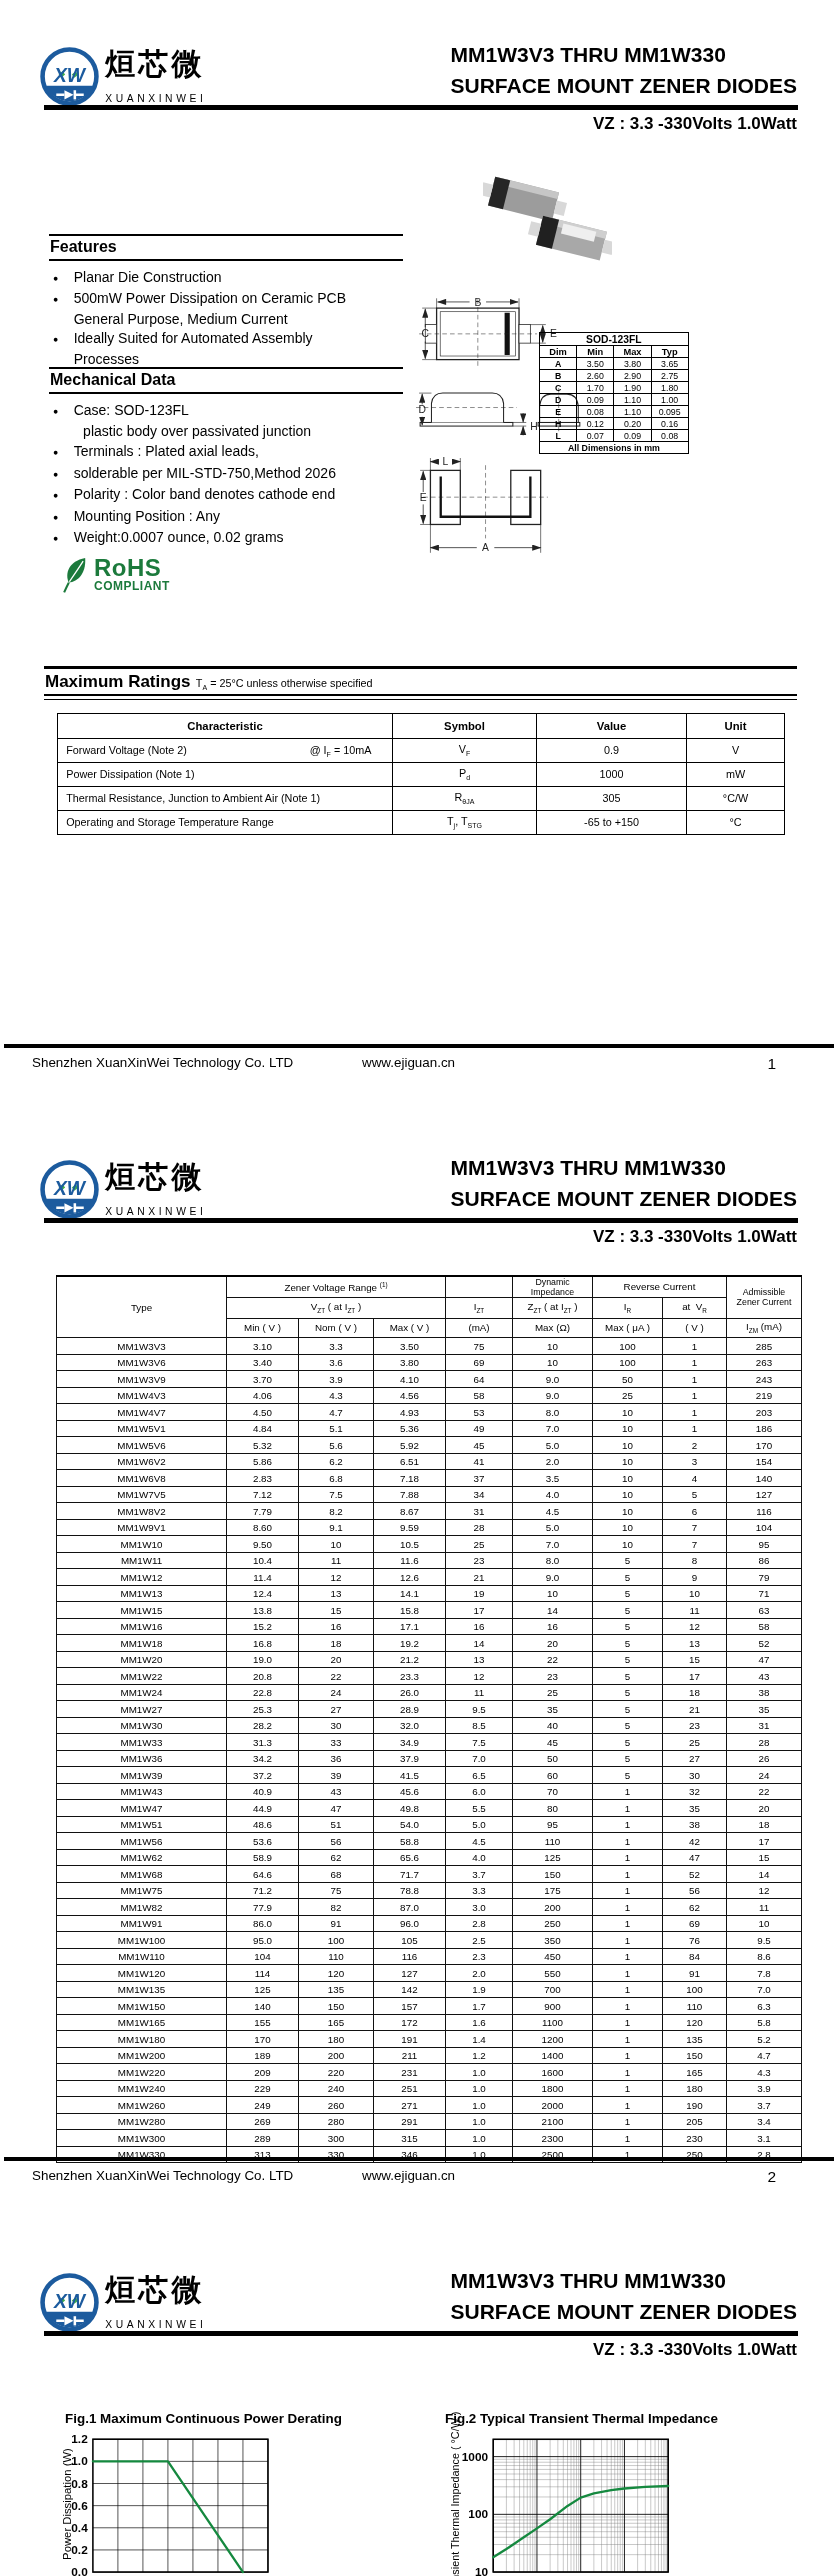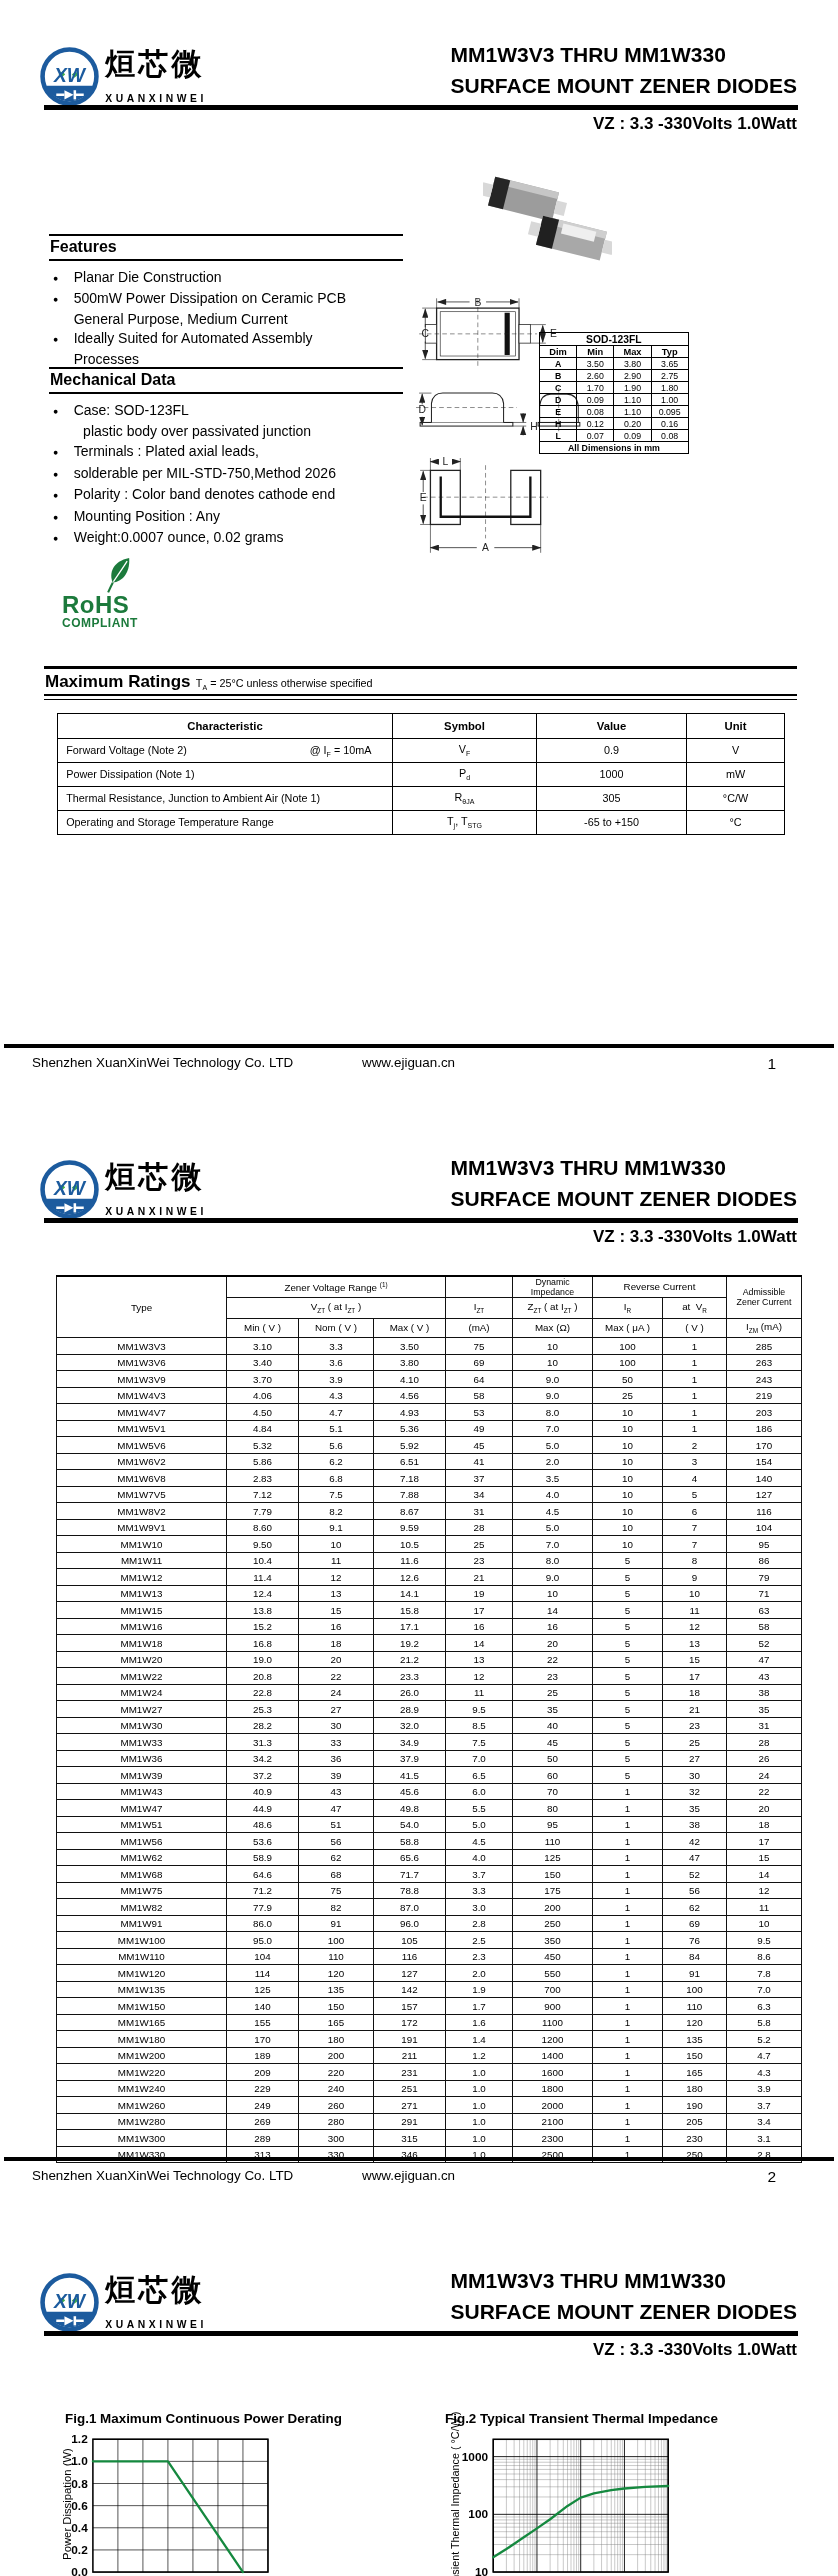--- a/index.html
+++ b/index.html
@@ -4,21 +4,21 @@
 <style>
   html,body{margin:0;padding:0;background:#fff;}
   body{width:838px;font-family:"Liberation Sans",sans-serif;color:#000;}
   .page{position:relative;width:838px;height:1113px;background:#fff;overflow:hidden;}
 
   
   .logo{position:absolute;left:39px;top:41px;width:185px;height:70px;display:flex;align-items:center;}
   .logo svg{width:61px;height:61px;flex:none;}
   .logo-text{margin-left:5.2px;}
   .logo-cn{font-size:30px;font-weight:bold;letter-spacing:3.1px;line-height:31px;}
-  .logo-en{font-size:10.3px;font-weight:bold;letter-spacing:3.6px;margin-top:14px;}
+  .logo-en{font-size:10.3px;font-weight:normal;letter-spacing:3.6px;margin-top:14px;}
   .hdr-titles{position:absolute;right:41px;top:42px;text-align:left;}
   .t1{font-size:21px;font-weight:bold;line-height:26px;}
   .t2{font-size:21px;font-weight:bold;line-height:26px;margin-top:5.2px;}
   .hdr-rule{position:absolute;left:44px;right:40px;top:105px;height:4.6px;background:#000;}
   .hdr-vz{position:absolute;right:41px;top:114px;font-size:17px;font-weight:bold;}
 
   
   .ft-rule{position:absolute;left:4.1px;right:4.1px;top:1044px;height:4.1px;background:#000;}
   .ft{position:absolute;left:32px;right:62px;top:1055px;font-size:13.4px;}
   .ft-web{position:absolute;left:330px;}
@@ -30,21 +30,21 @@
   .sec-title{font-size:16px;font-weight:bold;padding:2.6px 0 3.1px 1px;}
   .blist{padding:7.2px 0 0 4.1px;}
   .bi{display:flex;font-size:14px;line-height:19px;}
   .bi .dot{flex:none;width:20.6px;}
   .bi .dot::before{content:"●";font-size:8.8px;position:relative;top:-1px;}
   .bi.cont{padding-left:20.6px;}
   .mlist .bi{line-height:19.6px;}
   .mlist .bi.cont{padding-left:30px;}
 
   
-  .rohs{position:absolute;left:62px;top:555px;display:flex;align-items:flex-end;flex-direction:column;}
+  .rohs{position:absolute;left:62px;top:555px;display:flex;align-items:flex-end;}
   .rohs svg{width:32px;height:38px;}
   .rohs-1{font-size:24px;font-weight:bold;color:#1c7a3c;line-height:23px;letter-spacing:0.5px;}
   .rohs-2{font-size:12px;font-weight:bold;color:#1c7a3c;letter-spacing:0.5px;}
 
   
   .pkg3d{position:absolute;left:483px;top:169px;}
   .drawings{position:absolute;left:416px;top:295px;}
   .drawings text{font-size:20px;fill:#222;}
 
   

